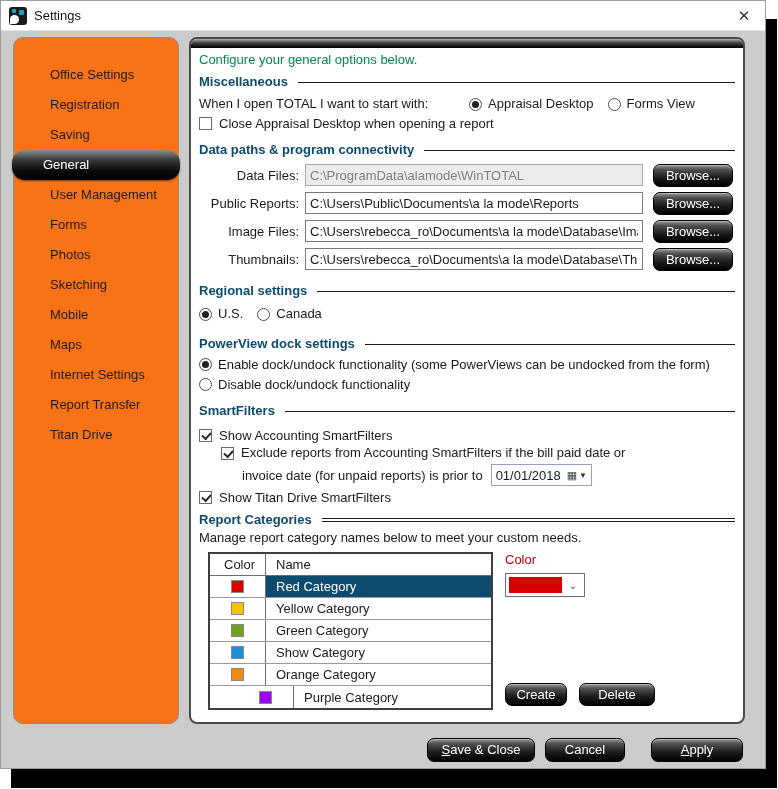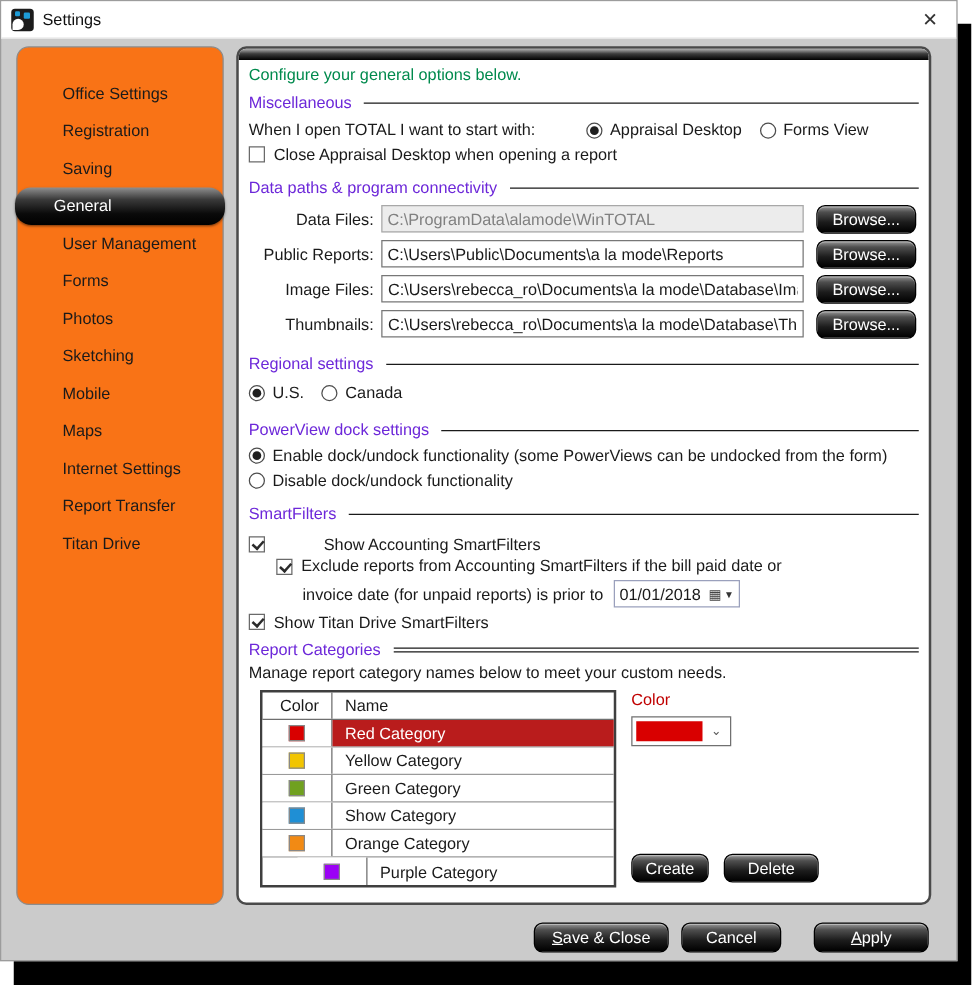--- a/index.html
+++ b/index.html
@@ -21,21 +21,21 @@
   .sidebar li { height:30px; line-height:30px; padding-left:36px; color:#1a1a1a; white-space:nowrap; cursor:default; }
   .sidebar li.selected { background:linear-gradient(180deg,#8f8f8f 0%,#3a3a3a 32%,#0a0a0a 70%,#000 100%); color:#fff; border-radius:13px; margin:0 -2px; padding-left:31px; box-shadow:0 1px 2px rgba(0,0,0,.5); }
 
   
   .content { position:absolute; left:188px; top:36px; width:556px; height:687px; background:#fff; border:2px solid #4a4a4a; border-radius:8px; overflow:hidden; }
   .topbar { height:9px; background:linear-gradient(180deg,#b2b2b2 0%,#3c3c3c 45%,#000 100%); }
   .content-inner { padding:4px 8px 0 8px; }
 
   .intro { color:#008a4d; height:18px; }
   .sec-head { display:flex; align-items:center; margin-top:3px; height:17px; }
-  .sec-head .t { font-weight:normal; color:#6d28d9; white-space:nowrap; }
+  .sec-head .t { font-weight:bold; color:#0c4a6e; white-space:nowrap; }
   .sec-head .rule { flex:1; border-top:1px solid #1a1a1a; margin-left:10px; margin-top:1px; }
   .sec-head .rule.double { border-bottom:1px solid #1a1a1a; height:4px; margin-top:0; }
 
   .row { display:flex; align-items:center; }
   .startwith { margin-top:3px; height:20px; }
   .startwith .lbl { width:270px; }
   .chkrow { height:20px; }
 
   
   .rb { width:13px; height:13px; border:1px solid #4d4d4d; border-radius:50%; background:#fff; display:inline-block; position:relative; margin-right:6px; flex:none; }
@@ -50,21 +50,21 @@
   .path-row input { width:338px; height:22px; border:1px solid #777; padding:0 4px; font-family:"Liberation Sans",sans-serif; font-size:13px; color:#1a1a1a; background:#fff; flex:none; }
   .path-row input.disabled { background:#ececec; color:#808080; border-color:#a8a8a8; }
   .btn-dark { background:linear-gradient(180deg,#9a9a9a 0%,#4f4f4f 22%,#1c1c1c 60%,#000 100%); border:1px solid #000; border-radius:7px; color:#fff; font-size:13px; text-align:center; cursor:default; box-shadow:inset 0 1px 0 rgba(255,255,255,.35); }
   .browse { width:80px; height:23px; line-height:21px; margin-left:10px; }
 
   .sec-gap-sm { margin-top:8px; }
   .sec-gap-md { margin-top:12px; }
   .radio-line { height:20px; display:flex; align-items:center; }
   .mt2 { margin-top:2px; }
   .mt4 { margin-top:4px; }
-  .mt6 { margin-top:6px;gap:40px; }
+  .mt6 { margin-top:6px; }
 
   
   .sf-indent { margin-left:22px; }
   .exc-line1 { height:18px; display:flex; align-items:flex-start; }
   .exc-line1 .cb { margin-top:2px; }
   .exc-line2 { height:24px; display:flex; align-items:center; margin-left:43px; }
   .datefield { display:inline-flex; align-items:center; height:22px; border:1px solid #9aa0bc; margin-left:8px; padding:0 4px; background:#fff; }
   .datefield .dval { margin-right:6px; }
   .datefield .cal { font-size:11px; color:#444; margin-right:2px; }
   .datefield .arr { font-size:8px; color:#333; }
@@ -74,21 +74,21 @@
   .rc-wrap { display:flex; margin-top:4px; margin-left:9px; }
   .cat-table { width:285px; border:2px solid #3f3f3f; background:#fff; }
   .cat-head { display:flex; height:22px; align-items:center; border-bottom:1px solid #6e6e6e; }
   .cat-head .c1 { width:56px; padding-left:14px; border-right:1px solid #6e6e6e; height:100%; display:flex; align-items:center; }
   .cat-head .c2 { flex:1; padding-left:10px; }
   .cat-row { display:flex; height:22px; align-items:stretch; border-bottom:1px solid #9a9a9a; }
   .cat-row:last-child { border-bottom:none;padding-left:28px; }
   .cat-row .cc { width:56px; border-right:1px solid #6e6e6e; display:flex; align-items:center; justify-content:center; background:#fff; }
   .cat-row .swatch { width:13px; height:13px; border:1px solid #888; }
   .cat-row .cn { flex:1; padding-left:10px; display:flex; align-items:center; }
-  .cat-row.selected .cn { background:#b91c1c; color:#fff; }
+  .cat-row.selected .cn { background:#0c4a6e; color:#fff; }
 
   .rc-right { display:flex; flex-direction:column; margin-left:12px; width:180px; }
   .color-label { color:#c00000; height:18px; }
   .color-dd { width:80px; height:24px; border:1px solid #707070; display:flex; align-items:center; margin-top:3px; background:#fff; }
   .color-dd .cswatch { flex:1; height:16px; margin:0 0 0 3px; }
   .color-dd .ddarr { width:22px; text-align:center; color:#555; font-size:10px; }
   .rc-btns { margin-top:auto; margin-bottom:4px; display:flex; }
   .rc-btns .b1 { width:62px; height:23px; line-height:21px; }
   .rc-btns .b2 { width:76px; height:23px; line-height:21px; margin-left:12px; }
 

